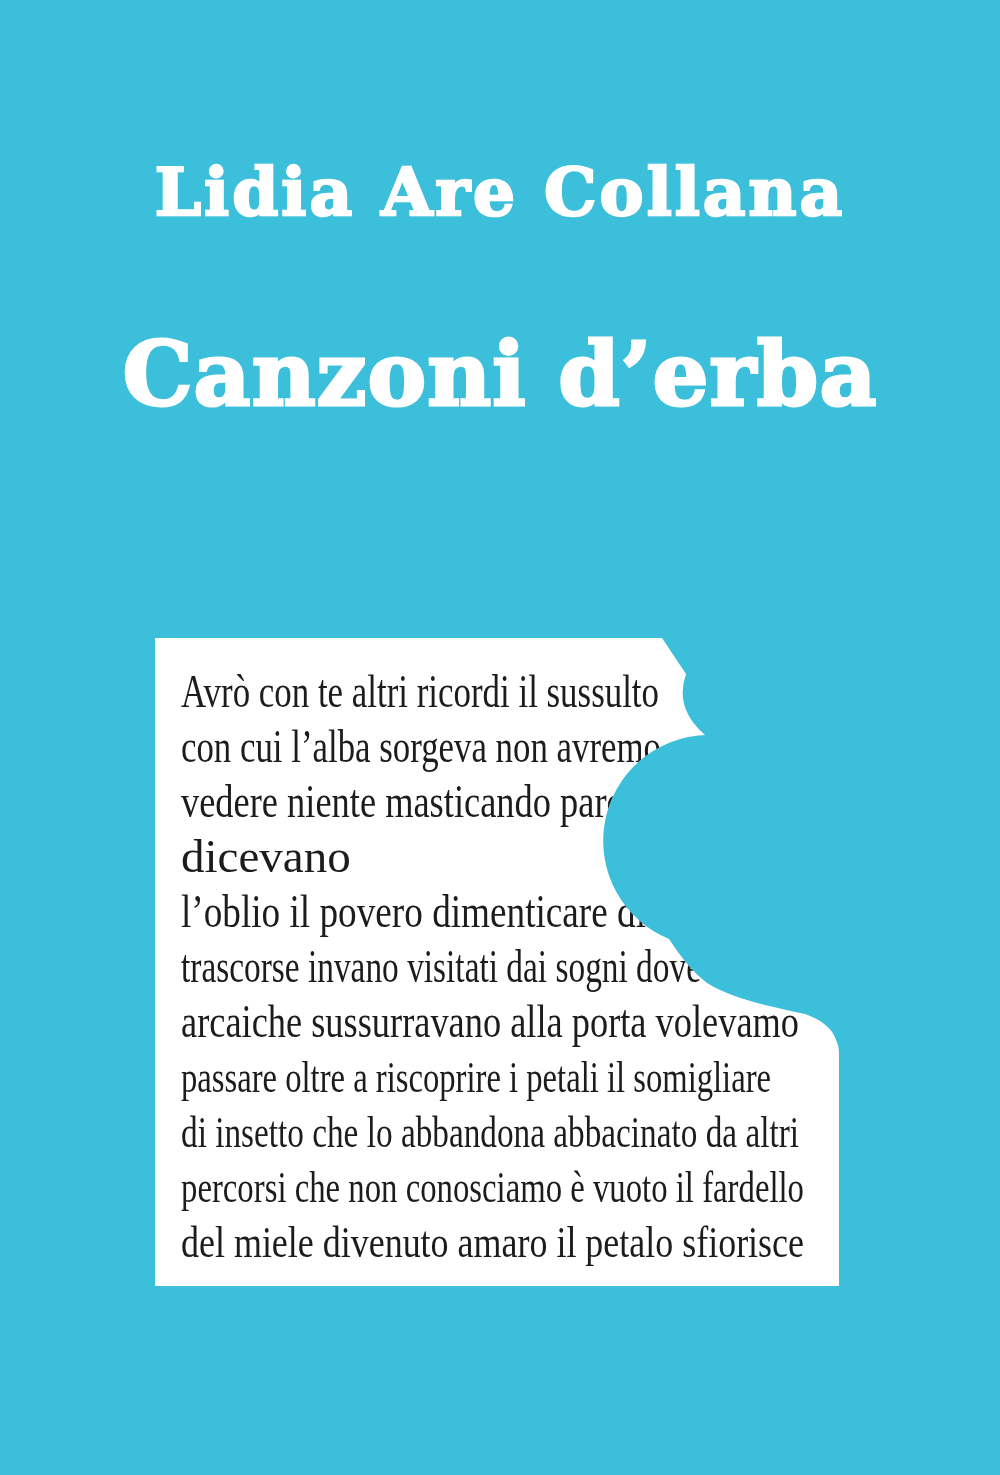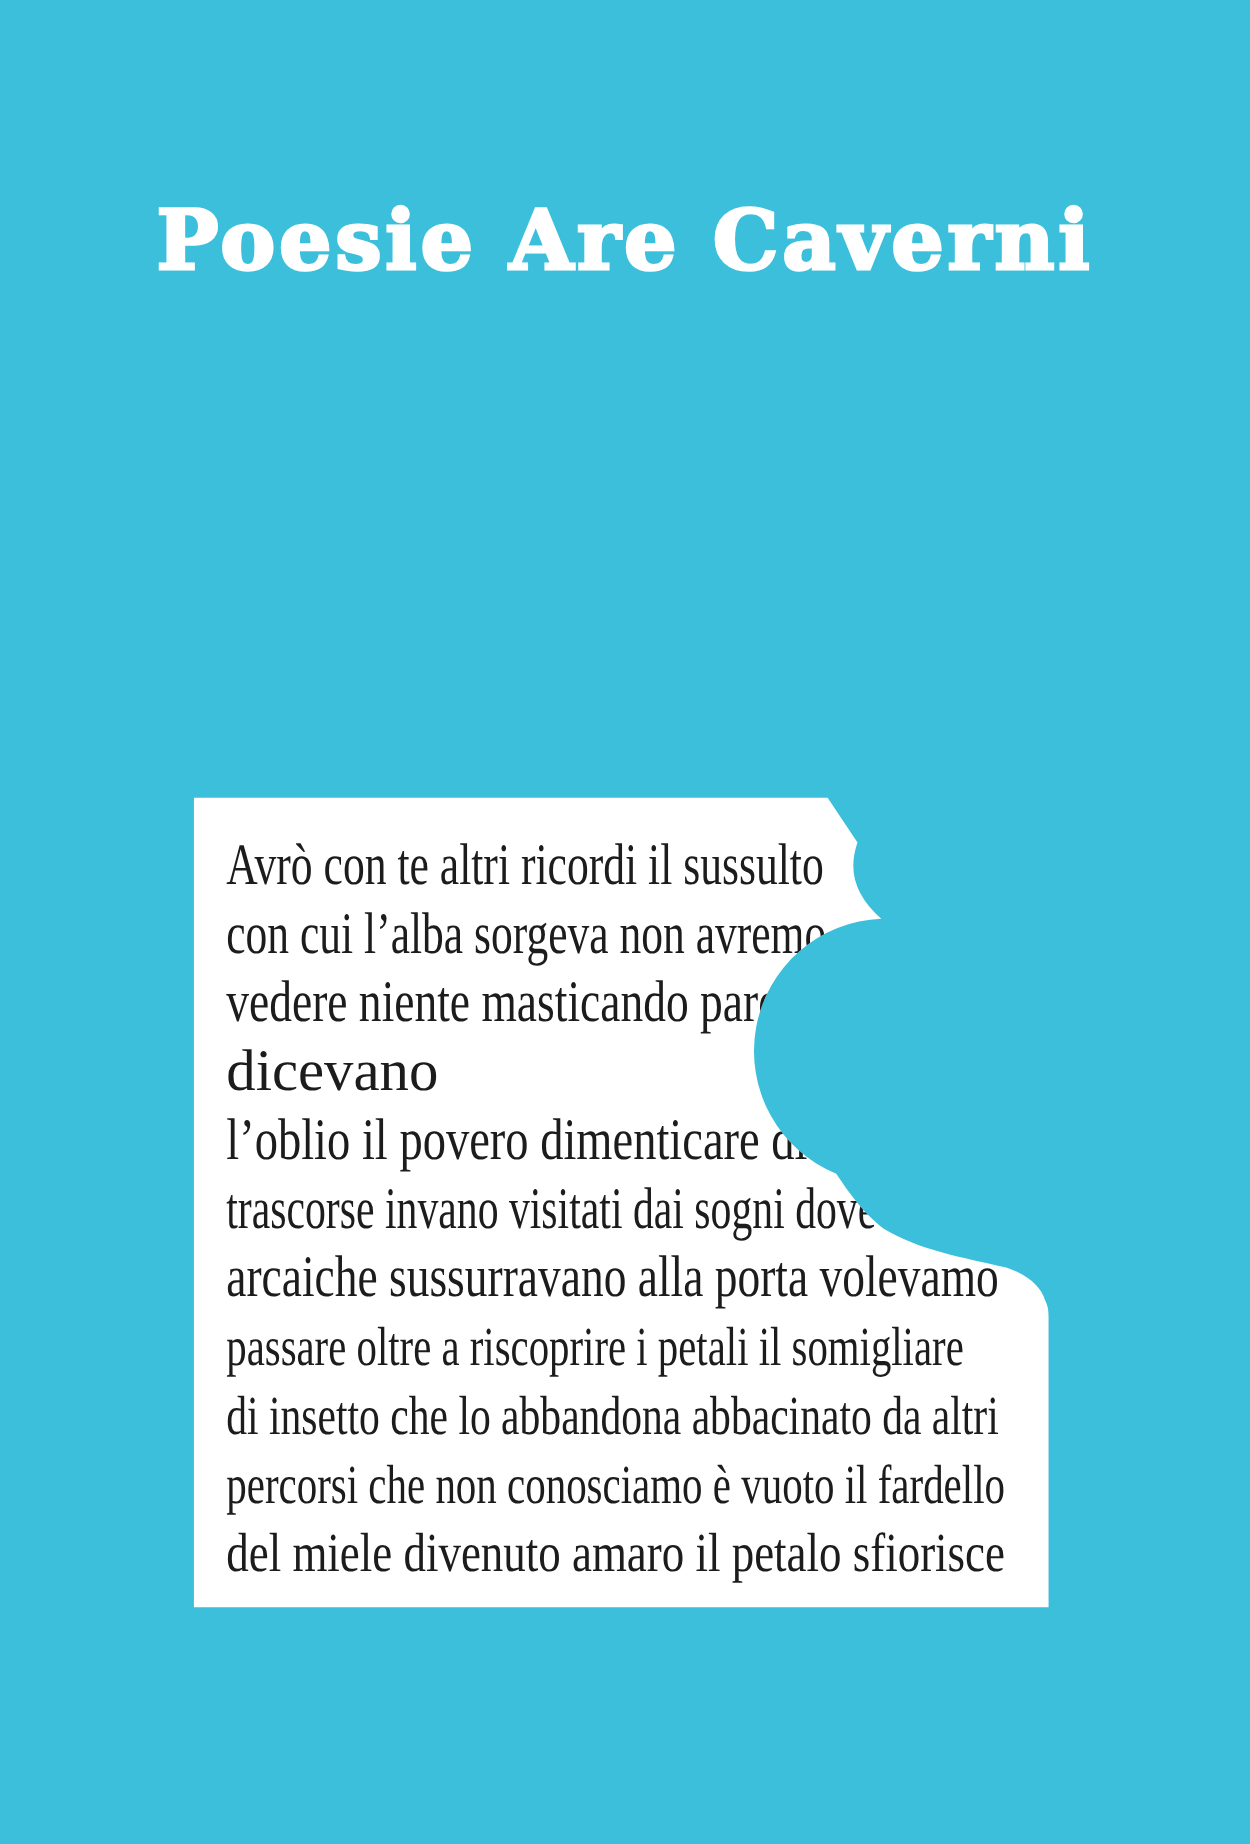--- a/index.html
+++ b/index.html
@@ -61,23 +61,24 @@
     fill:#1C1C1C;
   }
   .poem-line-lg{ font-size:47px; }
   .poem-line-sm{ font-size:44px; }
 </style>
 </head>
 <body>
 
 <div class="cover">
 
-  <div class="author">Poesie Are Caverni</div>
+  <div class="author">Lidia Are Collana</div>
 
 
+  <div class="title">Canzoni d’erba</div>
 
   <svg class="poem-svg" width="684" height="648" viewBox="0 0 684 648">
     <defs>
       <clipPath id="poem-clip">
         <path d="M0 0 H507 L531 36 Q519 70 550 97
                  A106 106 0 0 0 514 301
                  C528 322 538 334 552 345
                  C580 362 615 368 650 376
                  C668 382 678 392 681 402
                  C683 406 684 410 684 416

